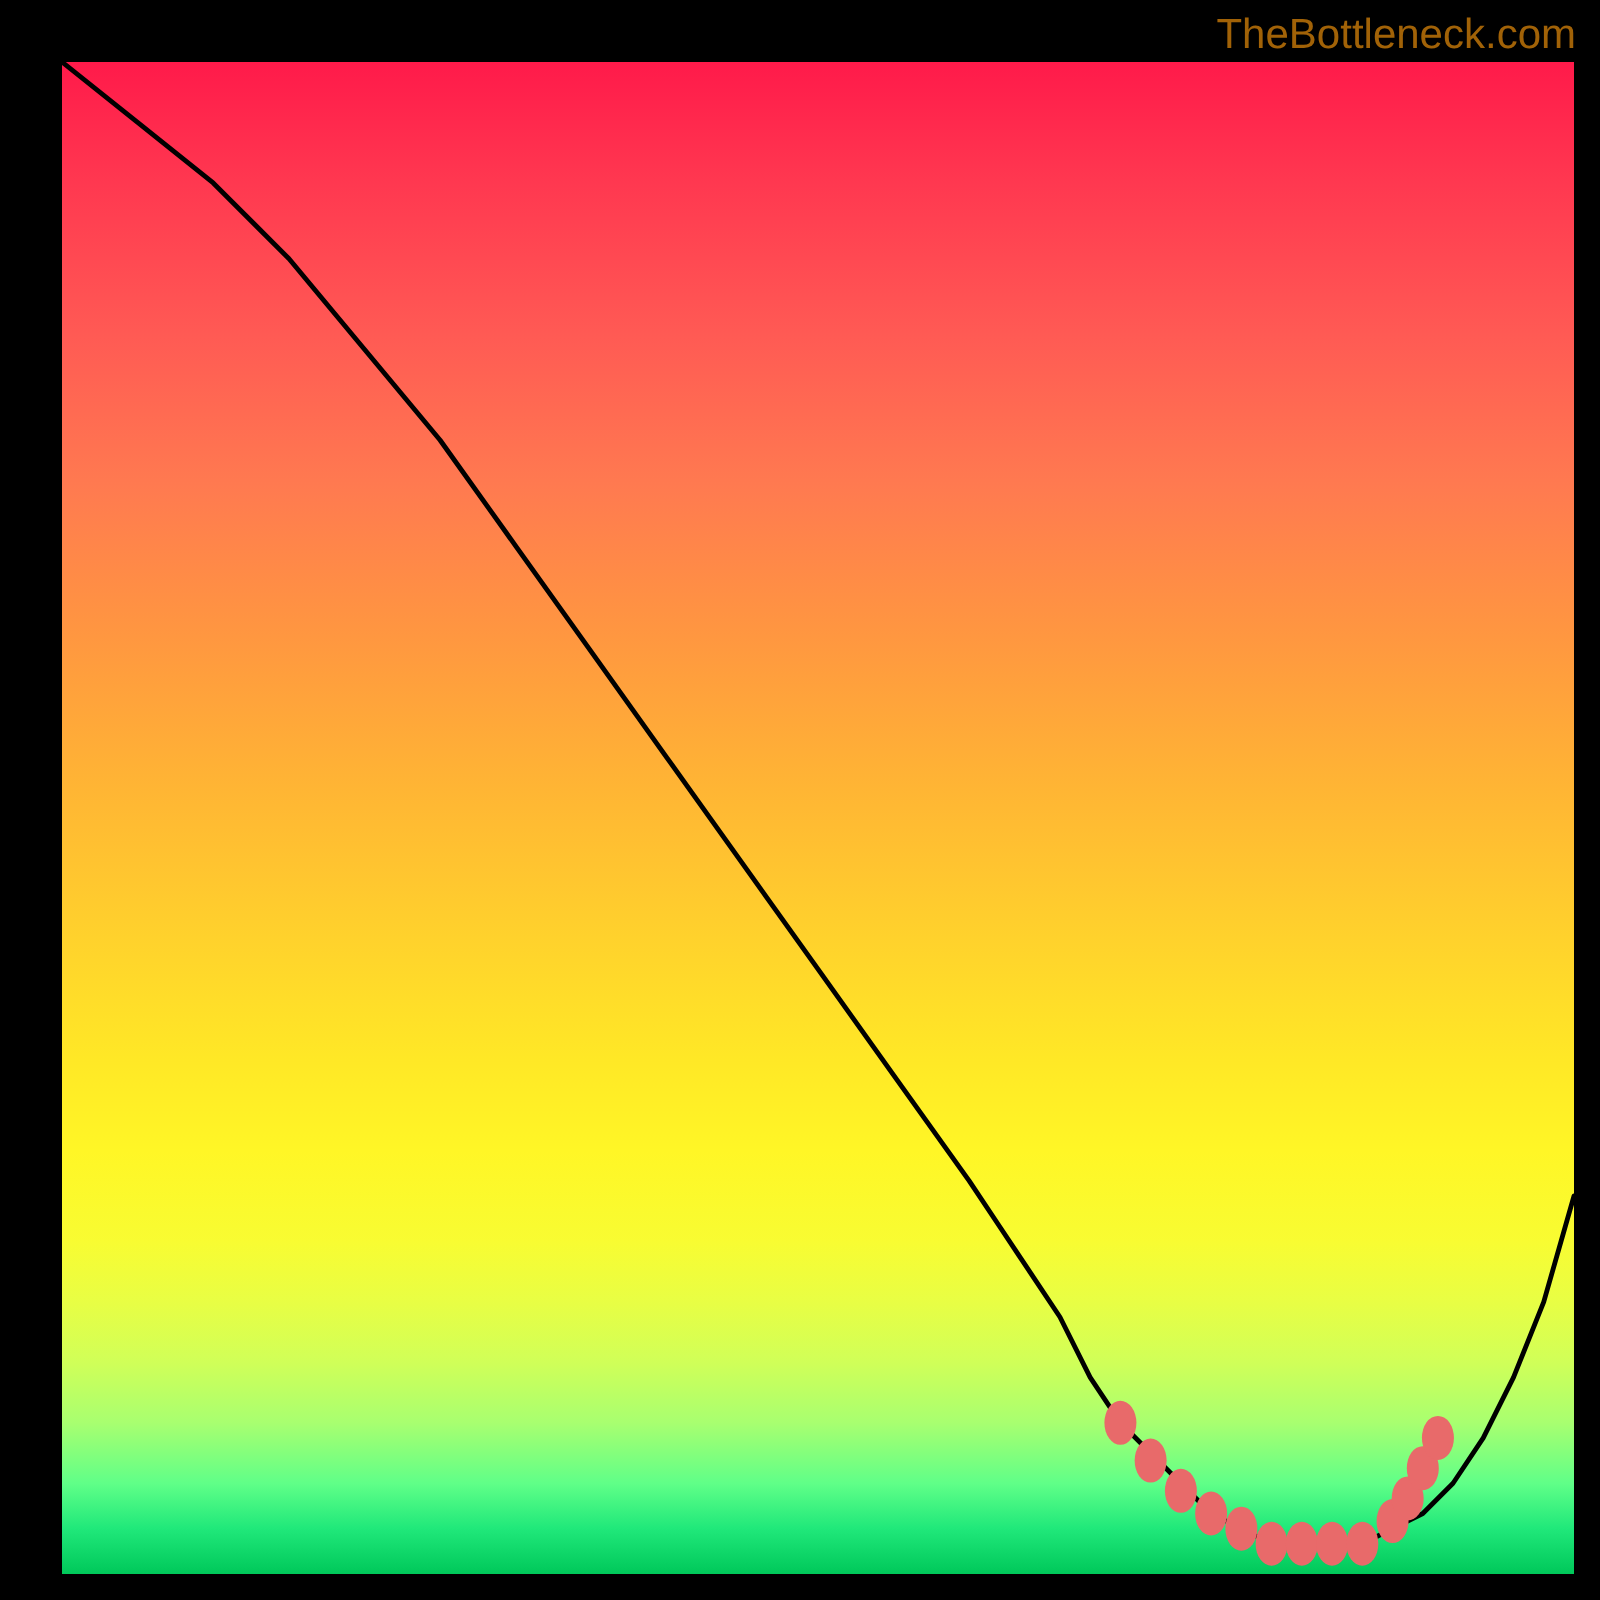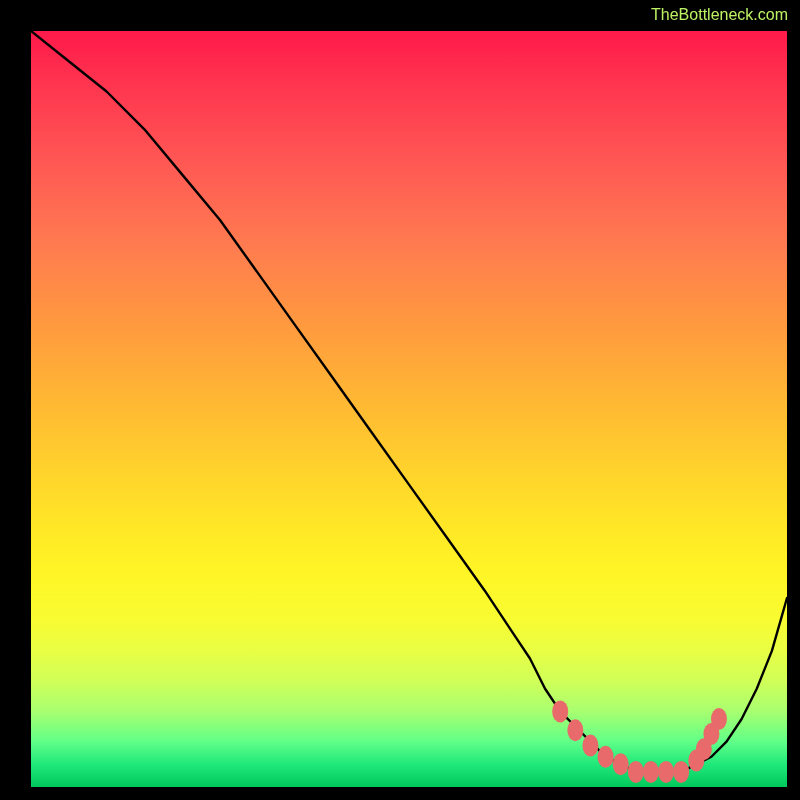--- a/index.html
+++ b/index.html
@@ -3,22 +3,22 @@
 <meta charset="utf-8">
 <style>
   * { margin: 0; padding: 0; box-sizing: border-box; }
   html, body { width: 800px; height: 800px; overflow: hidden; }
   body { background: #000; position: relative; font-family: Arial, sans-serif; }
   
   .watermark {
     position: absolute;
     top: 6px;
     right: 12px;
-    color: #bef264;
-    font-size: 16px;
+    color: #a16207;
+    font-size: 21px;
     font-weight: 500;
     z-index: 10;
     text-align: right;
   }
   
   .chart-area {
     position: absolute;
     left: 31px;
     top: 31px;
     width: 756px;

